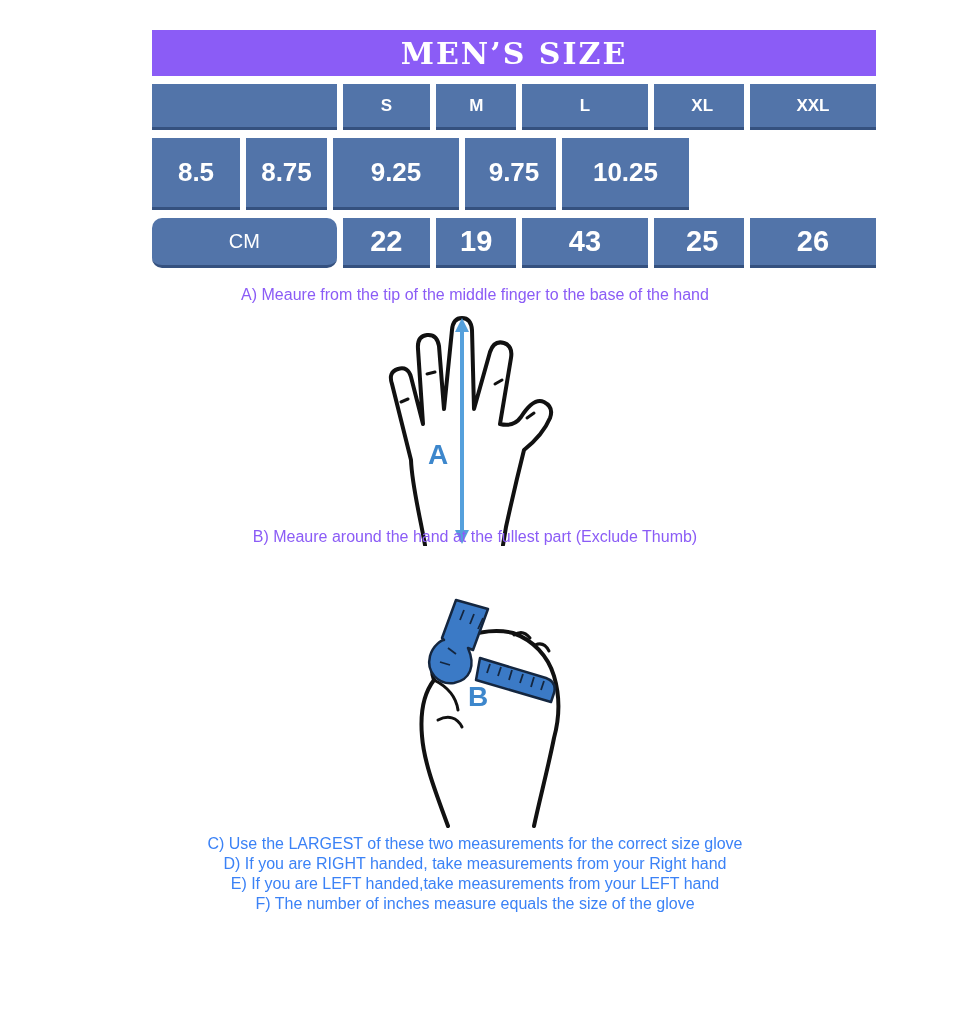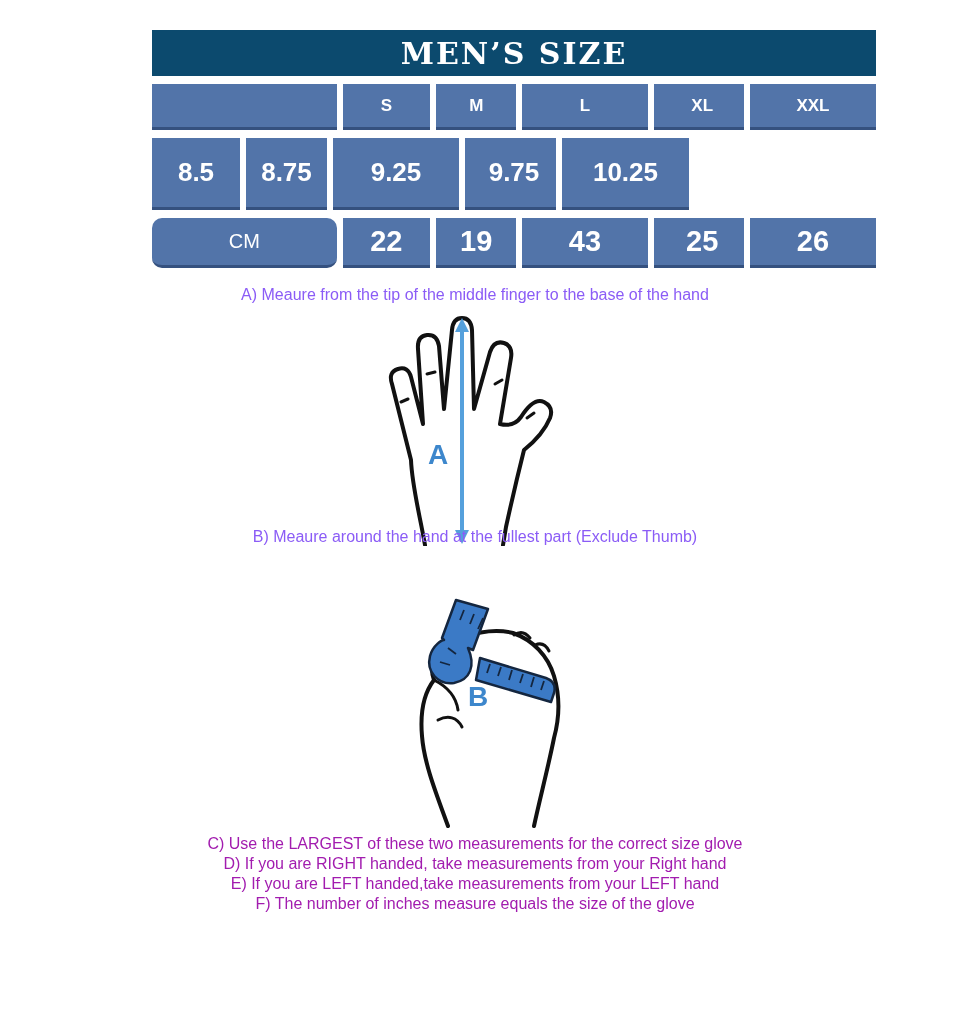--- a/index.html
+++ b/index.html
@@ -3,21 +3,21 @@
 <meta charset="utf-8">
 <style>
   html,body{margin:0;padding:0;background:#ffffff;}
   .canvas{
     position:relative;width:956px;height:1024px;background:#ffffff;
     font-family:"Liberation Sans", sans-serif;overflow:hidden;
   }
   
   .size-table{position:absolute;left:152px;top:30px;width:724px;}
   .title-bar{
-    height:46px;background:#0c4a6e;color:#ffffff;
+    height:46px;background:#8b5cf6;color:#ffffff;
     display:flex;align-items:center;justify-content:center;
     font-family:"DejaVu Serif", serif;font-weight:bold;
     font-size:30px;letter-spacing:2px;
   }
   .t-row{display:flex;gap:6px;margin-top:8px;}
   .cell{
     background:#5274a9;color:#ffffff;box-sizing:border-box;
     display:flex;align-items:center;justify-content:center;
     border-bottom:3px solid #35517f;
   }
@@ -32,21 +32,21 @@
   }
   .row-cm .label-cell{font-weight:normal;font-size:20px;border-radius:10px;}
   
   .instr{
     position:absolute;left:113px;width:724px;text-align:center;
     color:#8b5cf6;font-size:16px;white-space:nowrap;
   }
   .instr-a{top:286px;}
   .instr-b{top:528px;}
   .instr-block{position:absolute;left:113px;top:834px;width:724px;
-    text-align:center;color:#a21caf;font-size:16px;line-height:20px;}
+    text-align:center;color:#3b82f6;font-size:16px;line-height:20px;}
   
   .fig-a{position:absolute;left:378px;top:314px;}
   .fig-b{position:absolute;left:398px;top:588px;}
   .hand-stroke{fill:#ffffff;stroke:#111111;stroke-width:4;
     stroke-linecap:round;stroke-linejoin:round;}
   .detail{fill:none;stroke:#111111;stroke-width:3;stroke-linecap:round;}
   .tape{fill:#3b7ac6;stroke:#14263f;stroke-width:2.5;stroke-linejoin:round;}
   .tick{stroke:#14263f;stroke-width:1.8;fill:none;}
   .fig-label{fill:#3d87cc;font-family:"Liberation Sans",sans-serif;
     font-weight:bold;font-size:28px;}

